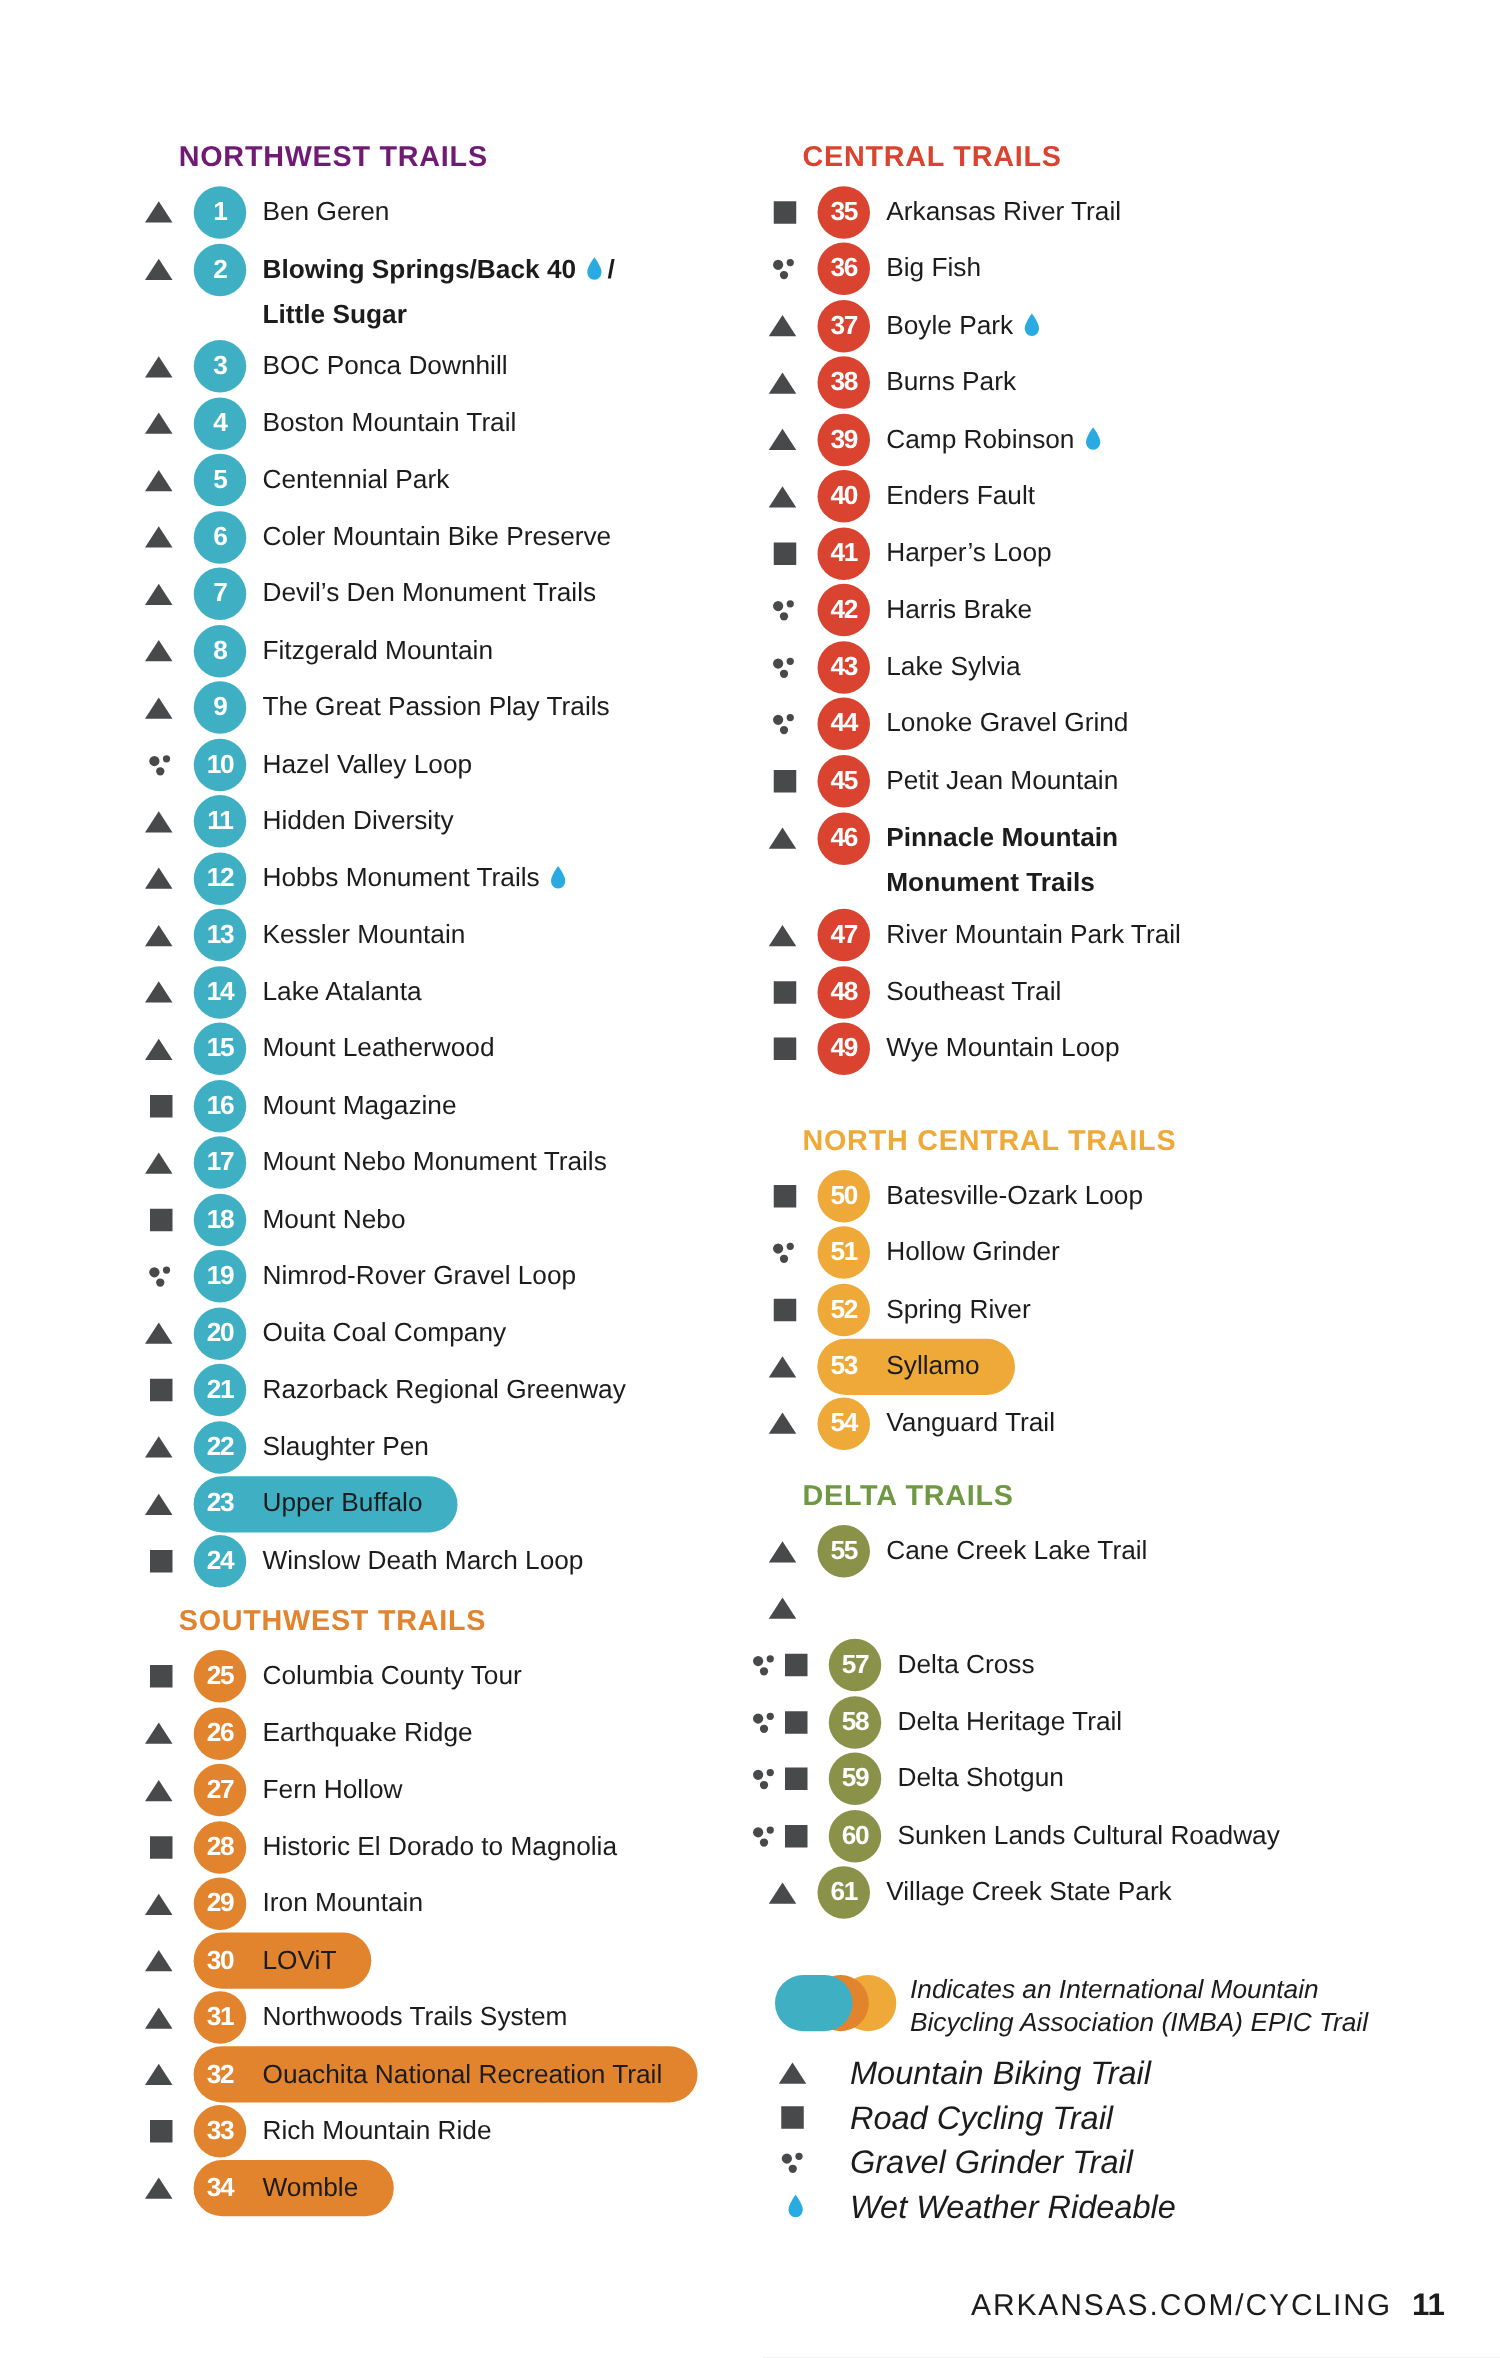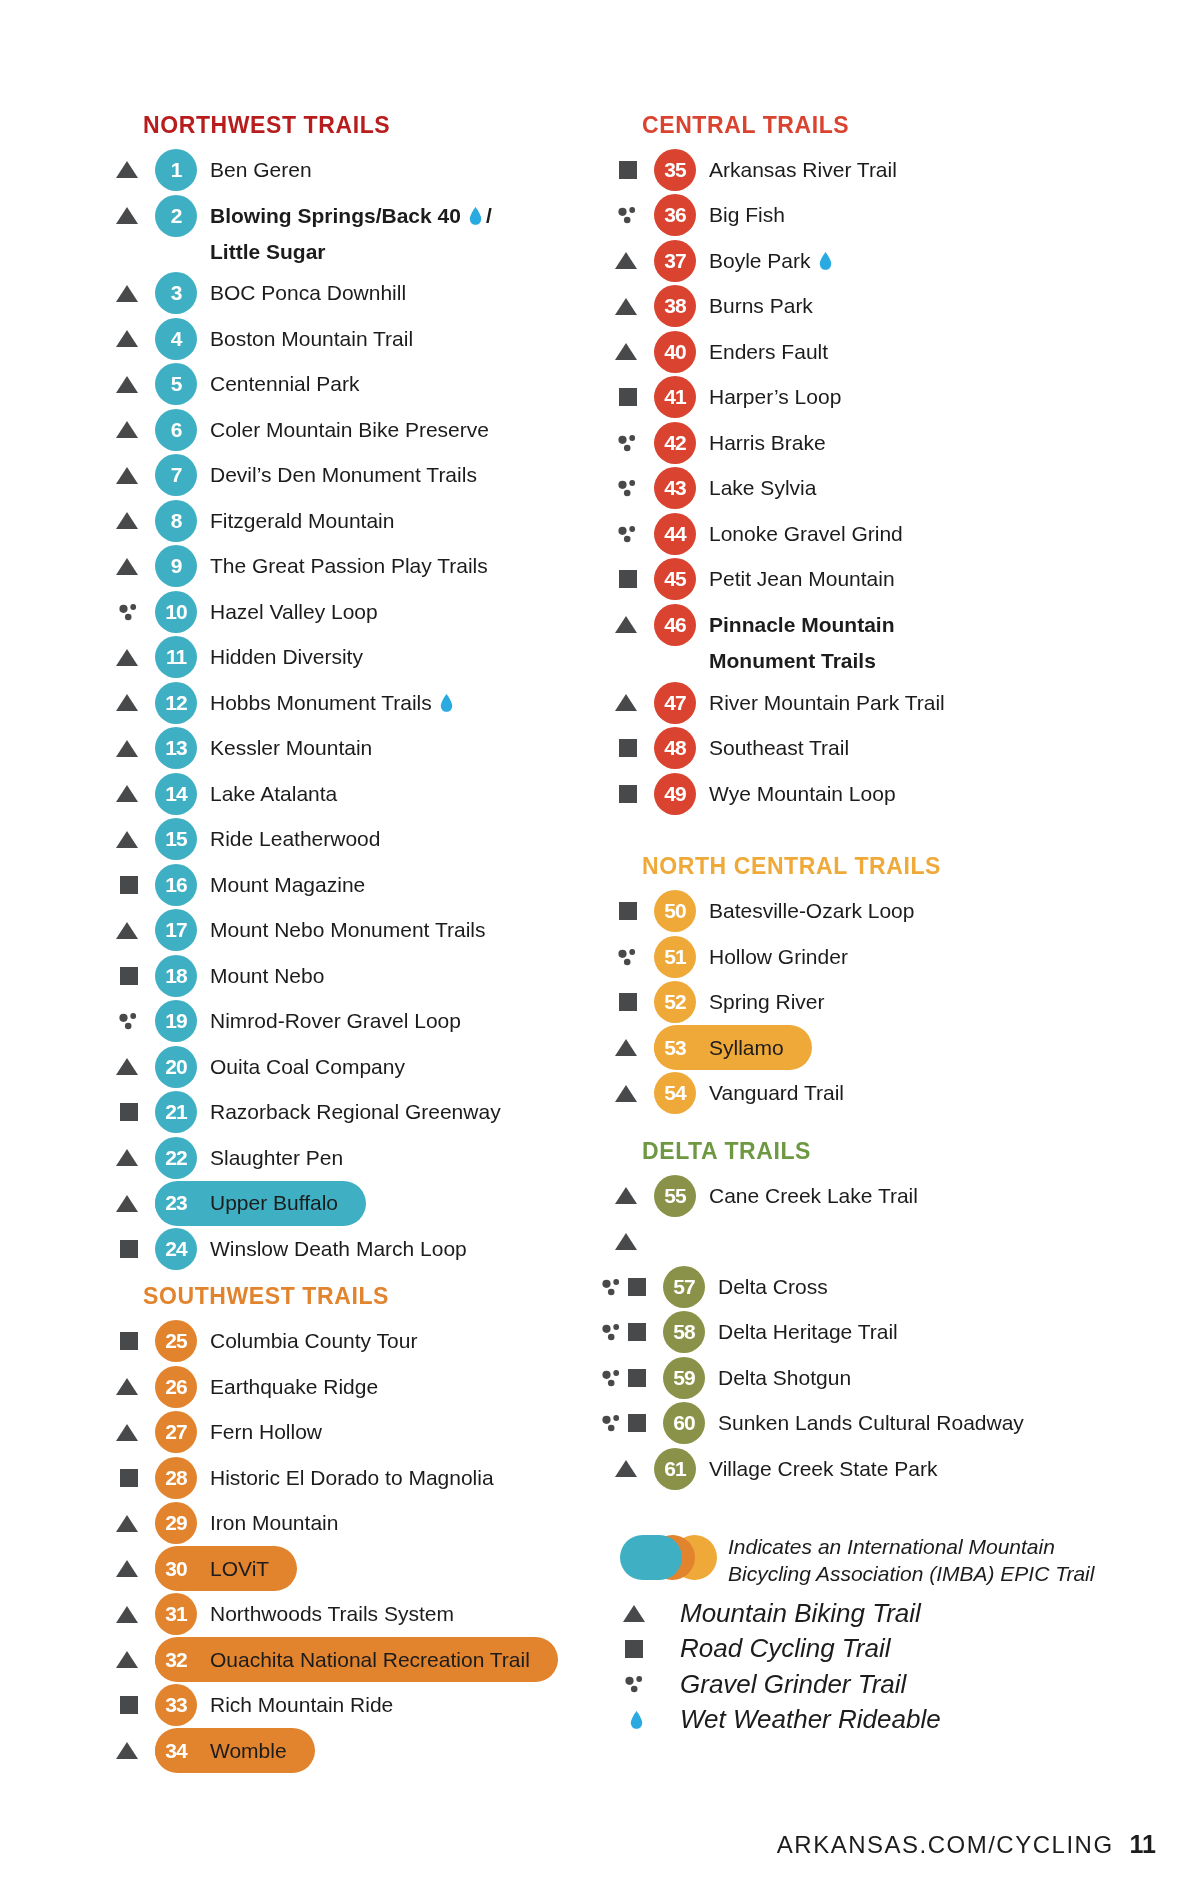--- a/index.html
+++ b/index.html
@@ -49,21 +49,21 @@
   .footer{position:absolute;top:1830px;right:44px;font-size:24px;letter-spacing:1.5px;}
   .footer b{margin-left:16px;letter-spacing:0;font-size:25px;}
 </style>
 </head>
 <body>
 
 <div class="page" style="--icon: #47494B; --drop: #29ABE2; color: rgb(28, 28, 28);">
   <div class="col col-left">
     <div id="col1">
         <section class="section">
-          <h2 class="section-header" style="color:#b91c1c">NORTHWEST TRAILS</h2>
+          <h2 class="section-header" style="color:#701a75">NORTHWEST TRAILS</h2>
           <div class="row">
             <span class="type-icons">
               <span class="tri"></span>
             </span>
             <span class="pill" style="--c:#3FB0C4">
               <span class="num">1</span>
               <span class="name">Ben Geren</span>
             </span>
           </div>
           <div class="row two-line">
@@ -190,21 +190,21 @@
               <span class="num">14</span>
               <span class="name">Lake Atalanta</span>
             </span>
           </div>
           <div class="row">
             <span class="type-icons">
               <span class="tri"></span>
             </span>
             <span class="pill" style="--c:#3FB0C4">
               <span class="num">15</span>
-              <span class="name">Ride Leatherwood</span>
+              <span class="name">Mount Leatherwood</span>
             </span>
           </div>
           <div class="row">
             <span class="type-icons">
               <span class="sq"></span>
             </span>
             <span class="pill" style="--c:#3FB0C4">
               <span class="num">16</span>
               <span class="name">Mount Magazine</span>
             </span>
@@ -418,20 +418,31 @@
                 </svg></span>
             </span>
           </div>
           <div class="row">
             <span class="type-icons">
               <span class="tri"></span>
             </span>
             <span class="pill" style="--c:#D9432F">
               <span class="num">38</span>
               <span class="name">Burns Park</span>
+            </span>
+          </div>
+          <div class="row">
+            <span class="type-icons">
+              <span class="tri"></span>
+            </span>
+            <span class="pill" style="--c:#D9432F">
+              <span class="num">39</span>
+              <span class="name">Camp Robinson<svg class="drop" width="19" height="22" viewBox="0 0 24 26">
+                  <path d="M12 1.5C12 1.5 4.8 11 4.8 16.4 4.8 20.9 8 24.2 12 24.2 16 24.2 19.2 20.9 19.2 16.4 19.2 11 12 1.5 12 1.5Z"></path>
+                </svg></span>
             </span>
           </div>
           <div class="row">
             <span class="type-icons">
               <span class="tri"></span>
             </span>
             <span class="pill" style="--c:#D9432F">
               <span class="num">40</span>
               <span class="name">Enders Fault</span>
             </span>

